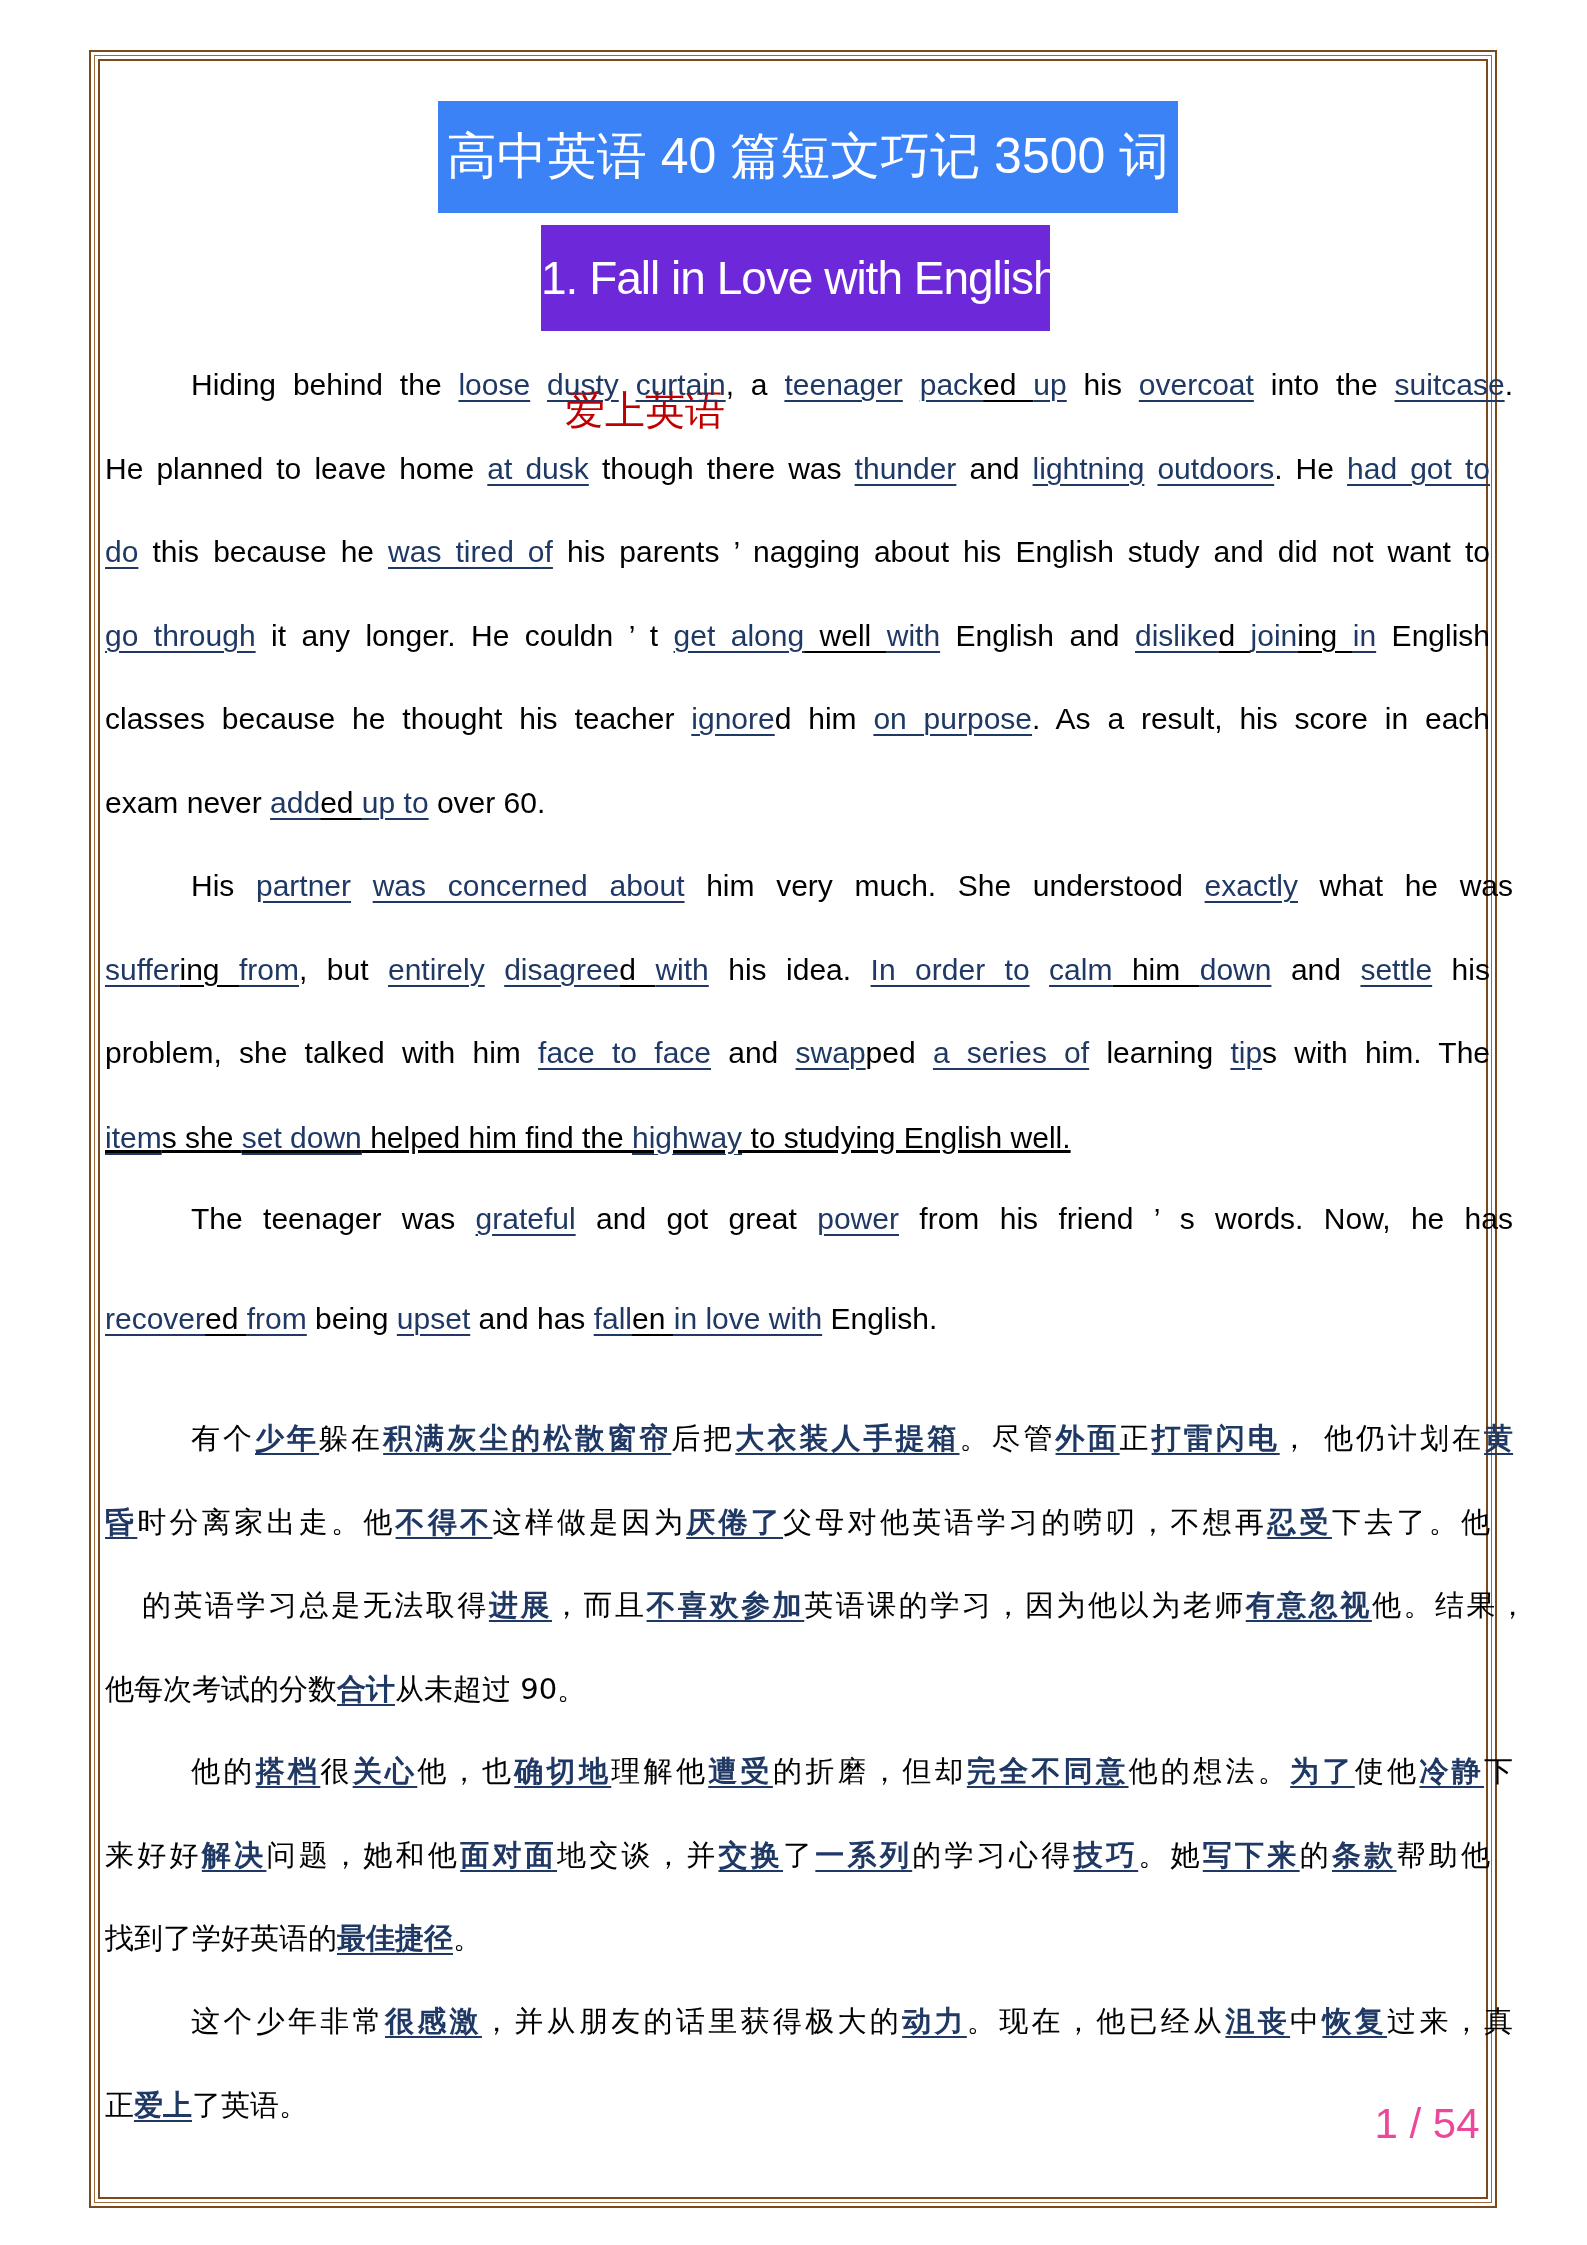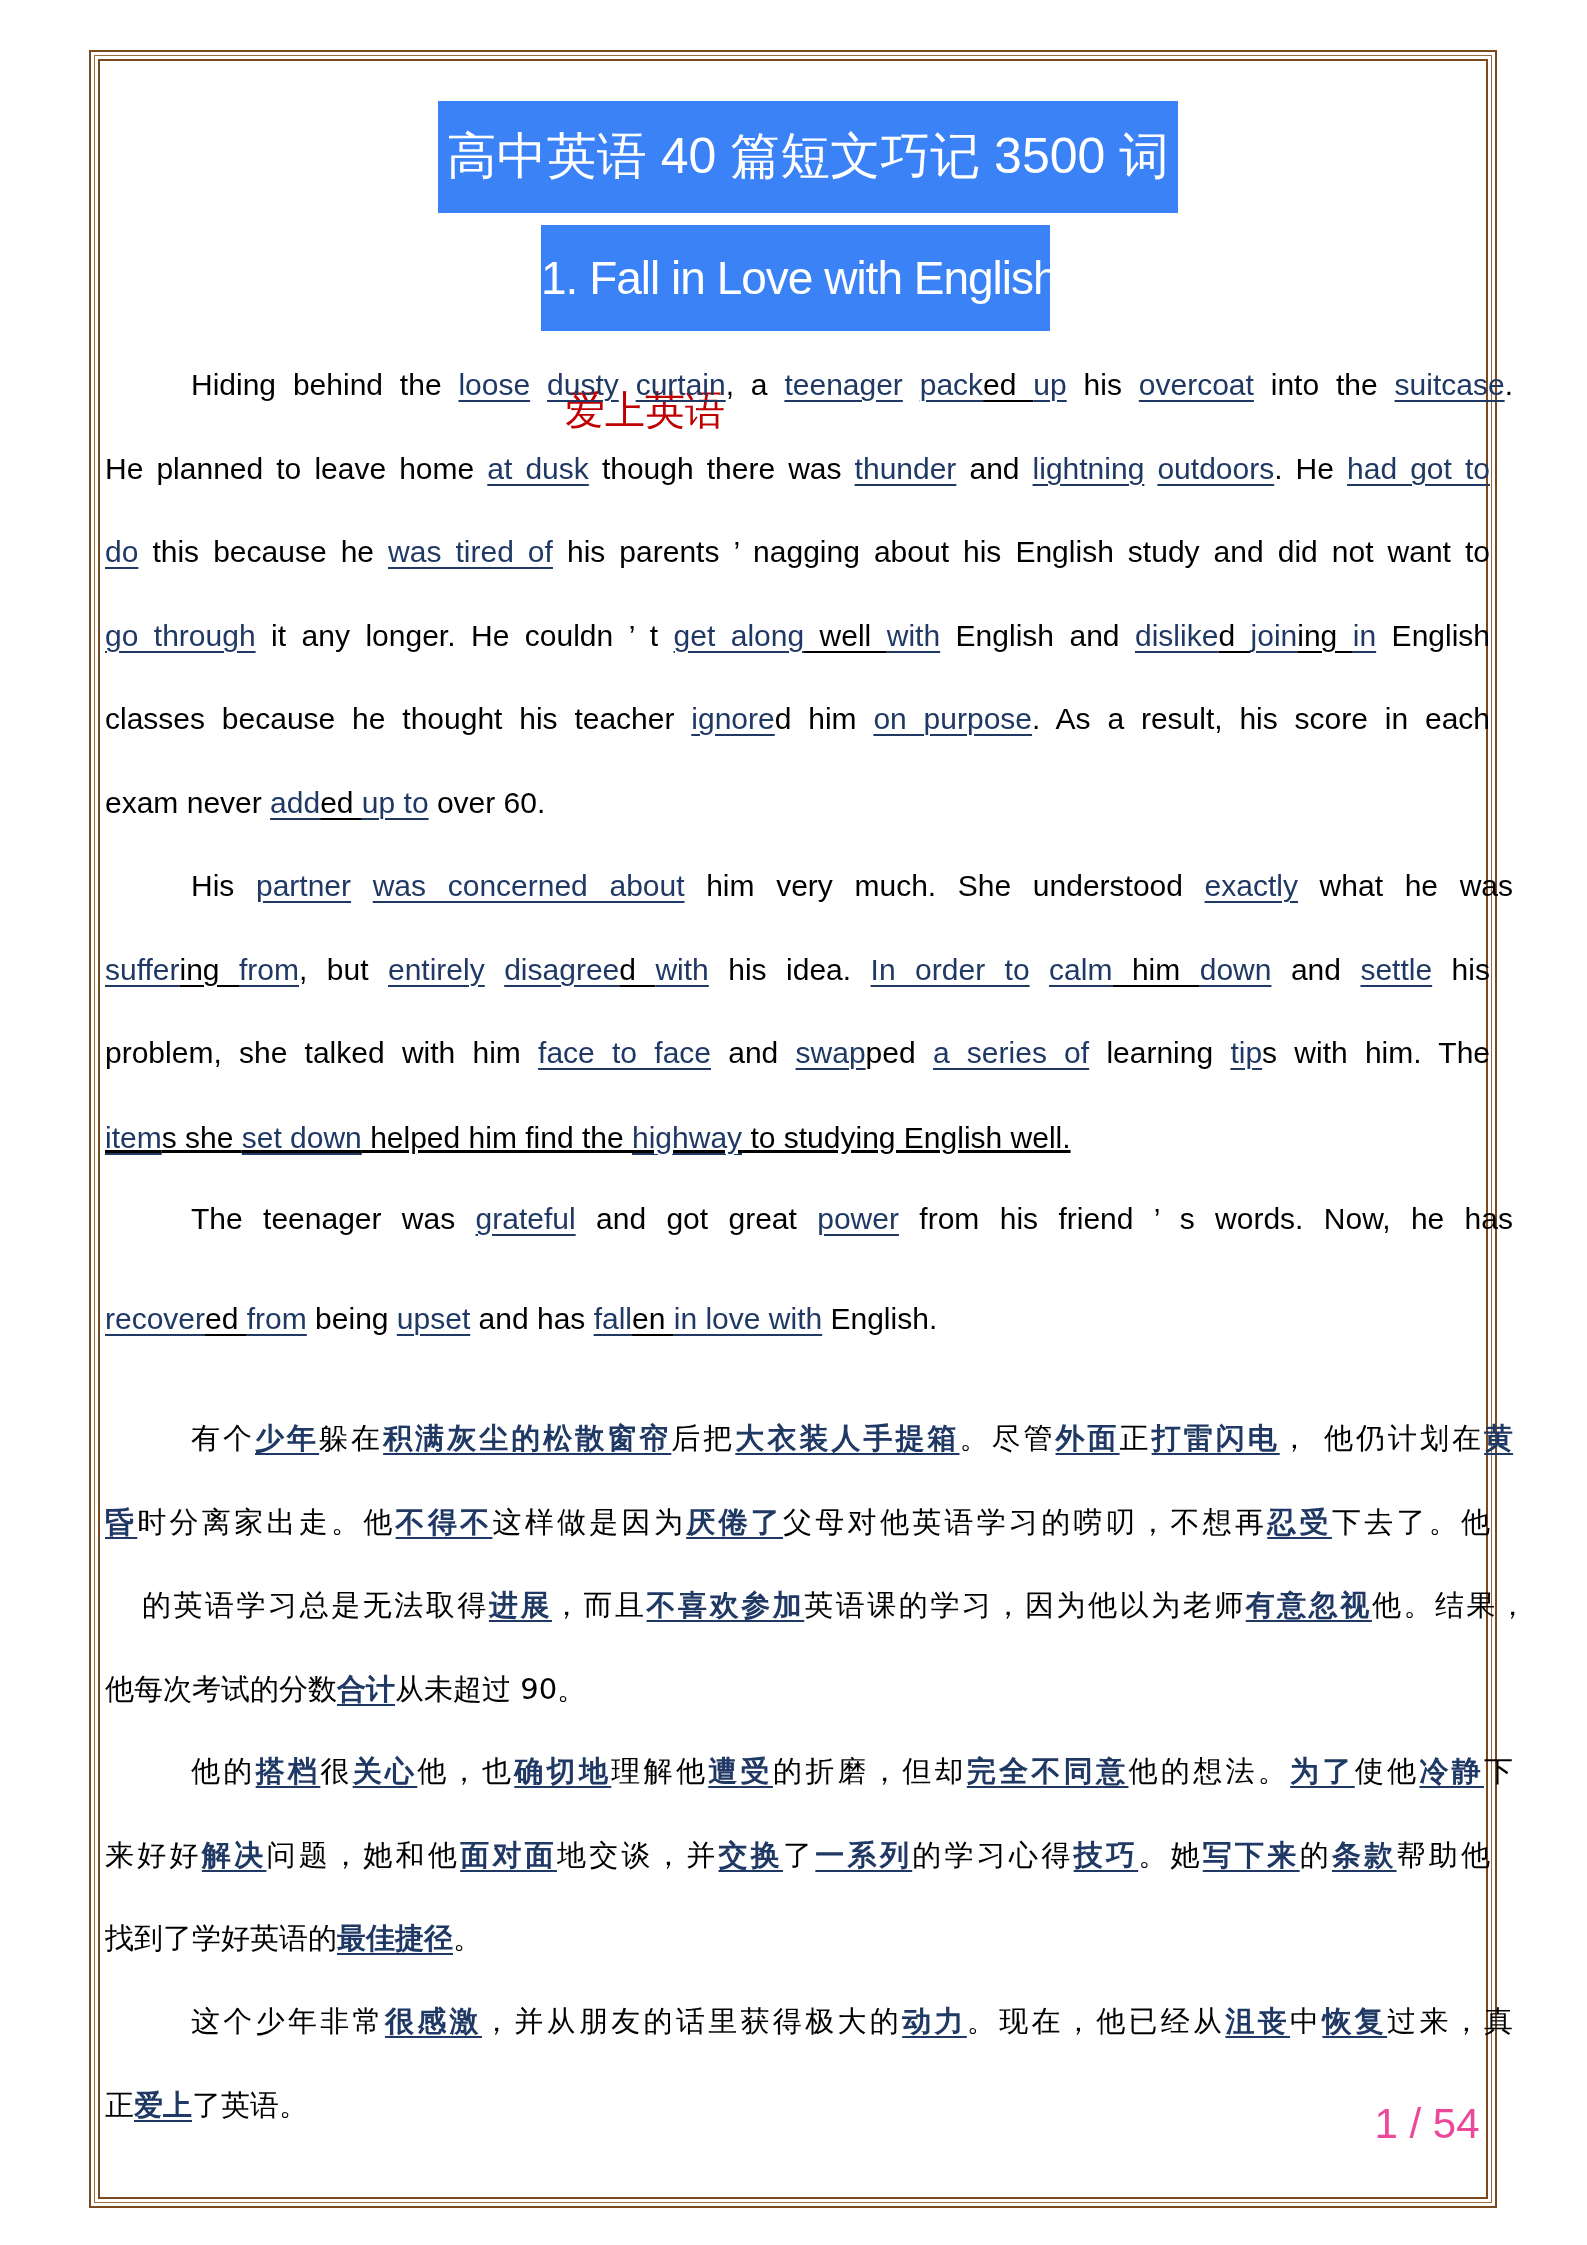--- a/index.html
+++ b/index.html
@@ -1,21 +1,21 @@
 <!DOCTYPE html>
 <html><head>
 <meta charset="utf-8">
 <style>
   html, body { margin:0; padding:0; background:#ffffff; }
   body { width:1587px; height:2245px; position:relative; overflow:hidden; font-family:"Liberation Sans", "DejaVu Sans", sans-serif; color:#000; }
   .frame { position:absolute; left:89px; top:50px; width:1408px; height:2158px; box-sizing:border-box; border:2px solid #7a4a1e; }
   .frame::before { content:""; position:absolute; left:3px; top:3px; right:3px; bottom:3px; border:1px solid #9a6a3a; }
   .frame::after { content:""; position:absolute; left:7px; top:7px; right:7px; bottom:7px; border:2px solid #7a4a1e; }
   .title1 { position:absolute; left:438px; top:101px; width:740px; height:112px; background:#3b82f6; color:#fff; font-size:50px; line-height:110px; text-align:center; white-space:nowrap; }
-  .title2 { position:absolute; left:541px; top:225px; width:509px; height:106px; background:#3b82f6; color:#fff; font-size:46px; line-height:106px; text-align:right; white-space:nowrap; letter-spacing:-1px; }
+  .title2 { position:absolute; left:541px; top:225px; width:509px; height:106px; background:#6d28d9; color:#fff; font-size:46px; line-height:106px; text-align:right; white-space:nowrap; letter-spacing:-1px; }
   .subtitle { position:absolute; left:0; width:1290px; top:385px; font-size:40px; line-height:50px; text-align:center; color:#c00000; font-family:"DejaVu Sans", sans-serif; font-weight:normal; }
   .para { position:absolute; left:105px; width:1385px; }
   .line { position:absolute; left:0; width:1385px; height:40px; font-size:30px; line-height:40px; white-space:nowrap; text-align:justify; text-align-last:justify; }
   .line.last { text-align-last:left; }
   .line.indent { left:63px; width:1322px;margin-left:23px; }
   .zh .line { font-family:"DejaVu Sans", sans-serif; font-size:29px; }
   .k { color:#1f3864; text-decoration:underline; text-decoration-color:#1f3864; text-decoration-thickness:2px; text-underline-offset:5px; }
   .zh .k { font-weight:bold; }
   .u { text-decoration:underline; text-decoration-color:#000; text-decoration-thickness:2px; text-underline-offset:5px; }
   .pagenum { position:absolute; left:1368px; top:2100px; width:118px; font-size:42px; font-weight:normal; color:#ec4899; text-align:center; line-height:48px; white-space:nowrap; }

